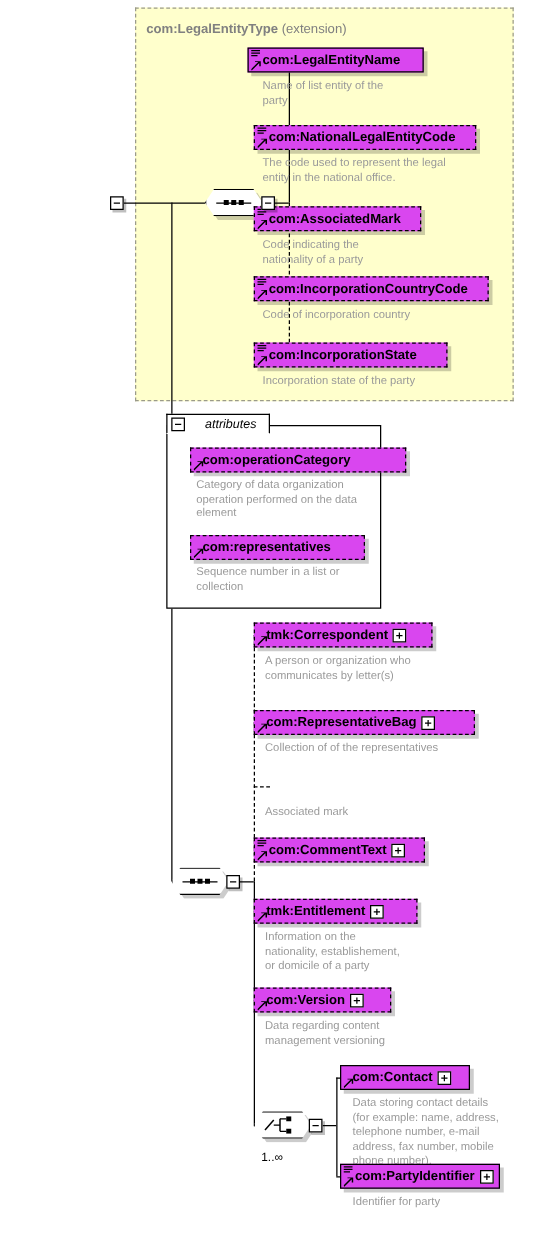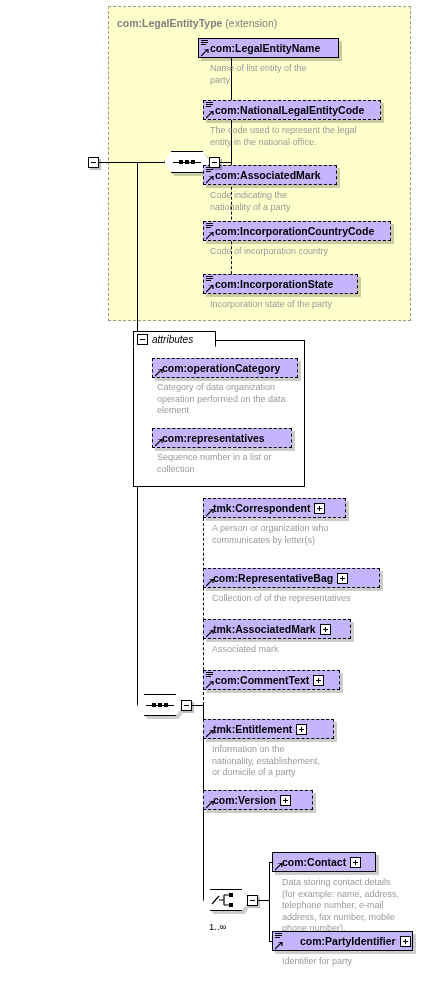--- a/index.html
+++ b/index.html
@@ -71,21 +71,21 @@
     font-weight: bold;
     color: #000;
     padding-left: 10px;
     white-space: nowrap;
   }
 
   
   .ebox {
     position: absolute;
     height: 20px;
-    background: #c4b5fd;
+    background: #d946ef;
     border: 1px solid #000;
     z-index: 4;
     display: flex;
     align-items: center;
     box-shadow: 3px 3px 0 rgba(0,0,0,0.20);
   }
   .ebox.opt { border-style: dashed; }
   .ebox .elabel {
     font-size: 10.5px;
     font-weight: bold;
@@ -254,21 +254,21 @@
     height: 16px;
     display: flex;
     align-items: center;
     padding: 0 5px 0 3px;
     z-index: 3;
   }
   .attr-tab .lbl {
     font-size: 10px;
     font-style: italic;
     color: #000;
-    margin-left: 4px;
+    margin-left: 16px;
     white-space: nowrap;
   }
 </style>
 </head>
 <body>
 
 <div id="canvas">
 
   <div class="ext-box" style="left:108px; top:6px; width:303px; height:315px;"></div>
   <div class="ext-title" style="left:117px; top:17px;">
@@ -385,21 +385,21 @@
   <div class="anno" style="left:210px; top:299px; width:195px;">Incorporation state of the party</div>
 
   <div class="ln h" style="left:137px; top:408px; width:17px;"></div>
 
   <div class="attr-panel" style="left:133px; top:340px; width:172px; height:147px;"></div>
   <div class="attr-tab" style="left:133px; top:331px; width:83px;">
     <span class="pm"></span>
     <span class="lbl">attributes</span>
   </div>
 
-  <div class="ebox opt" style="left:152px; top:358px; width:146px;">
+  <div class="ebox opt" style="left:152px; top:358px; width:173px;">
     <span class="arr-glyph">
       <svg width="8" height="8" viewBox="0 0 8 8">
           <path d="M0 7 L7 0 M3 0 L7 0 L7 4" stroke="#000" stroke-width="1.2" fill="none"></path>
         </svg>
     </span>
     <span class="elabel">com:operationCategory</span>
   </div>
   <div class="anno" style="left:157px; top:382px; width:145px;">Category of data organization
 operation performed on the data
 element</div>
@@ -457,29 +457,20 @@
     <span class="arr-glyph">
       <svg width="8" height="8" viewBox="0 0 8 8">
           <path d="M0 7 L7 0 M3 0 L7 0 L7 4" stroke="#000" stroke-width="1.2" fill="none"></path>
         </svg>
     </span>
     <span class="elabel">com:RepresentativeBag</span>
     <span class="pm plus"></span>
   </div>
   <div class="anno" style="left:212px; top:593px; width:195px;">Collection of of the representatives</div>
 
-  <div class="ebox opt" style="left:203px; top:619px; width:148px;">
-    <span class="arr-glyph">
-      <svg width="8" height="8" viewBox="0 0 8 8">
-          <path d="M0 7 L7 0 M3 0 L7 0 L7 4" stroke="#000" stroke-width="1.2" fill="none"></path>
-        </svg>
-    </span>
-    <span class="elabel">tmk:AssociatedMark</span>
-    <span class="pm plus"></span>
-  </div>
   <div class="anno" style="left:212px; top:644px; width:185px;">Associated mark</div>
 
   <div class="ebox opt hasdoc" style="left:203px; top:670px; width:137px;">
     <span class="doc-glyph">
         <i></i>
         <i></i>
         <i></i>
       </span>
     <span class="arr-glyph">
       <svg width="8" height="8" viewBox="0 0 8 8">
@@ -505,20 +496,22 @@
 
   <div class="ebox opt" style="left:203px; top:790px; width:110px;">
     <span class="arr-glyph">
       <svg width="8" height="8" viewBox="0 0 8 8">
           <path d="M0 7 L7 0 M3 0 L7 0 L7 4" stroke="#000" stroke-width="1.2" fill="none"></path>
         </svg>
     </span>
     <span class="elabel">com:Version</span>
     <span class="pm plus"></span>
   </div>
+  <div class="anno" style="left:212px; top:815px; width:185px;">Data regarding content
+management versioning</div>
 
   <div class="comp" style="left:203px; top:889px;">
     <div class="shadow"></div>
     <div class="shape"></div>
     <div class="cho-glyph">
       <svg width="30" height="14" viewBox="0 0 30 14">
         <path d="M1 11 L8 3" stroke="#000" stroke-width="1.2" fill="none"></path>
         <path d="M8 7 L13 7" stroke="#000" stroke-width="1" fill="none"></path>
         <path d="M13 2 L13 12" stroke="#000" stroke-width="1.2" fill="none"></path>
         <path d="M13 2 L18 2" stroke="#000" stroke-width="1" fill="none"></path>
@@ -544,21 +537,21 @@
     </span>
     <span class="elabel">com:Contact</span>
     <span class="pm plus"></span>
   </div>
   <div class="anno" style="left:282px; top:877px; width:130px;">Data storing contact details
 (for example: name, address,
 telephone number, e-mail
 address, fax number, mobile
 phone number).</div>
 
-  <div class="ebox hasdoc" style="left:272px; top:931px; width:141px;padding-left:16px;">
+  <div class="ebox hasdoc" style="left:272px; top:931px; width:128px;">
     <span class="doc-glyph">
         <i></i>
         <i></i>
         <i></i>
       </span>
     <span class="arr-glyph">
       <svg width="8" height="8" viewBox="0 0 8 8">
           <path d="M0 7 L7 0 M3 0 L7 0 L7 4" stroke="#000" stroke-width="1.2" fill="none"></path>
         </svg>
     </span>

